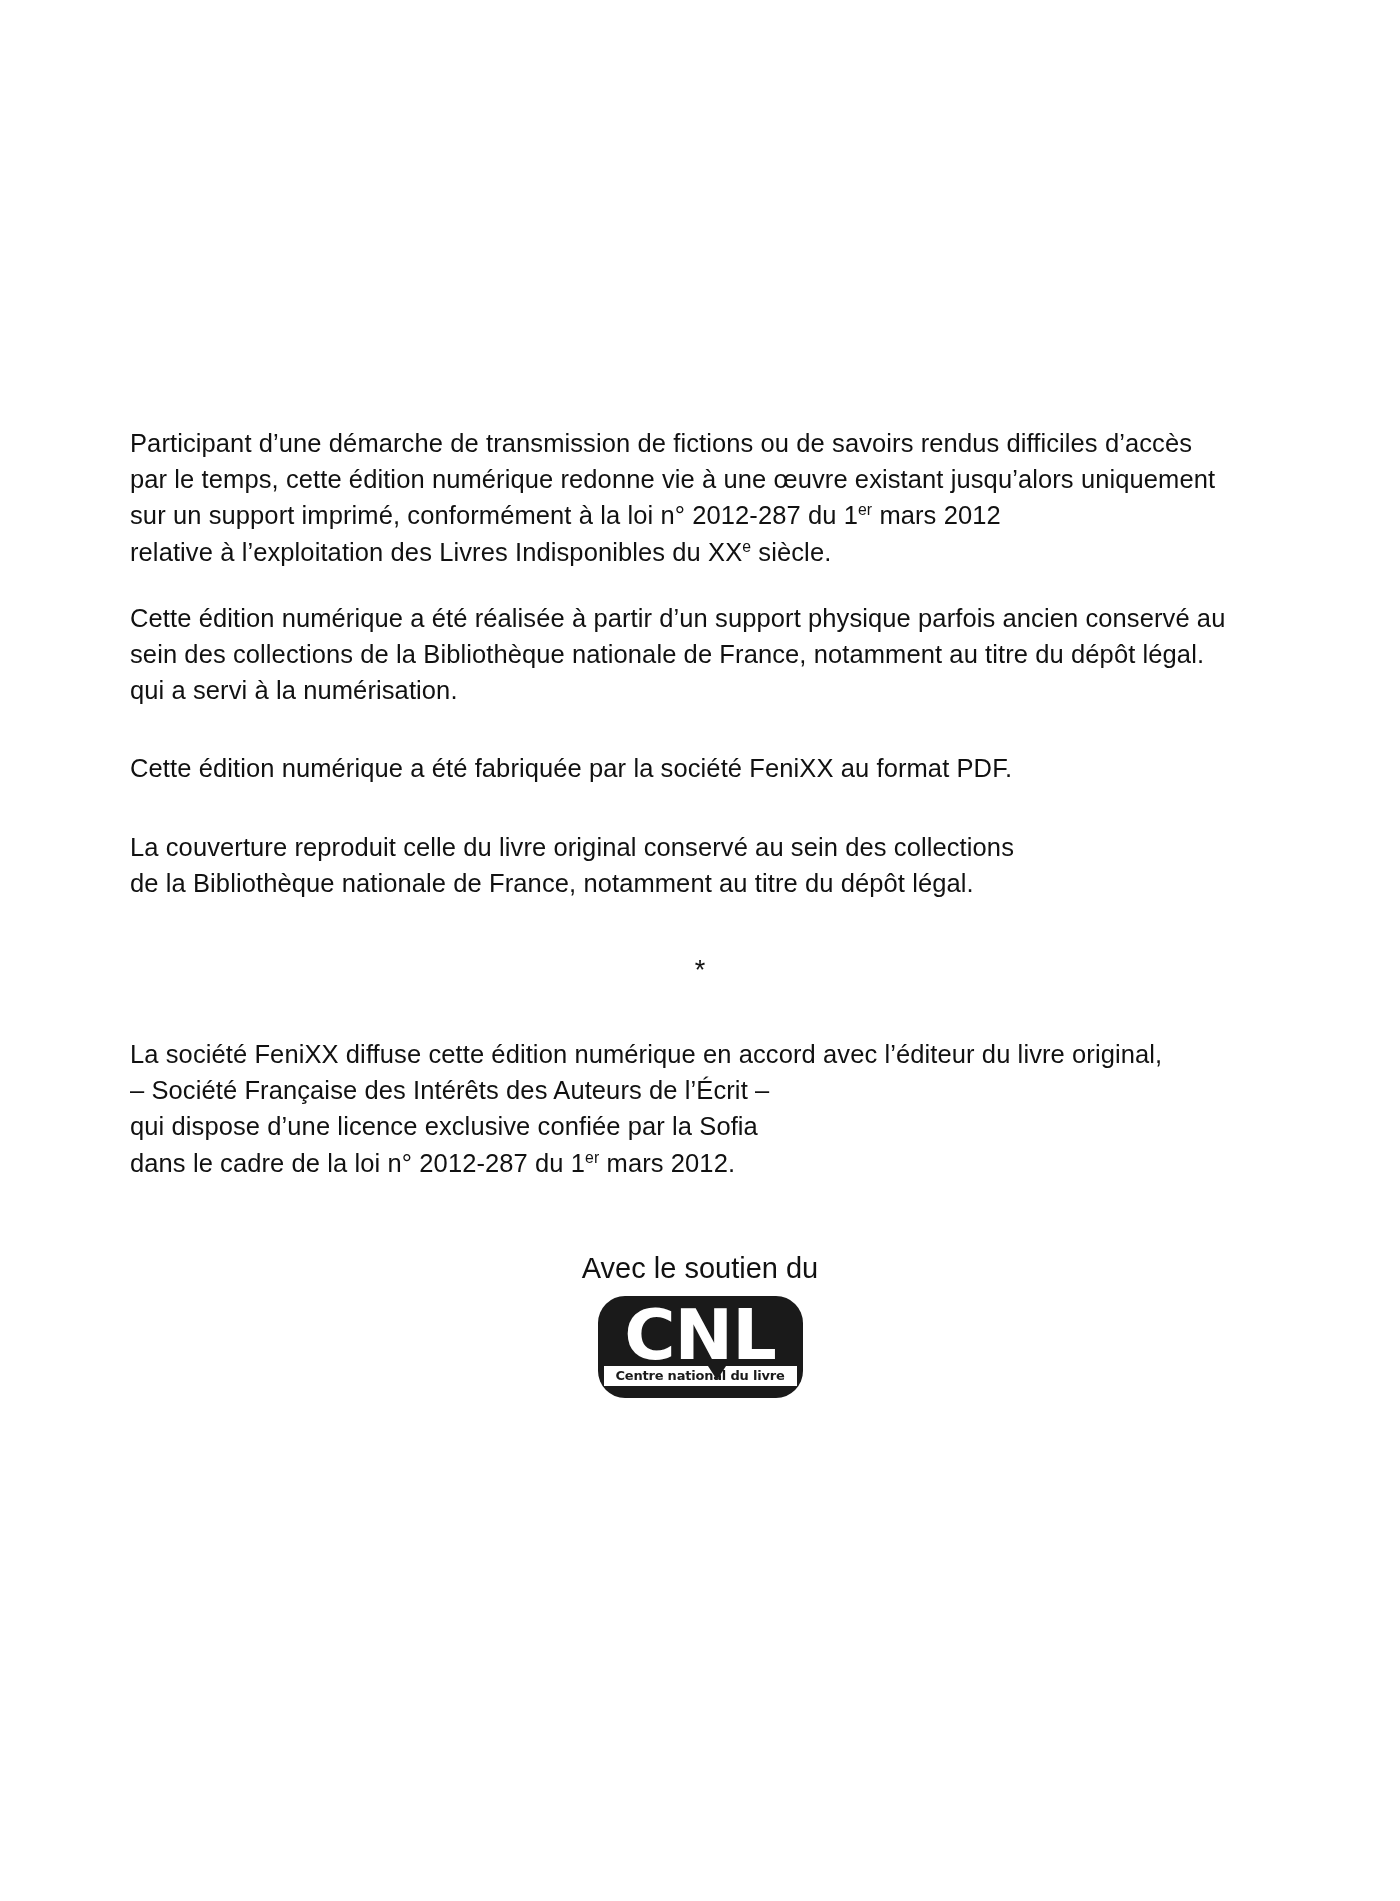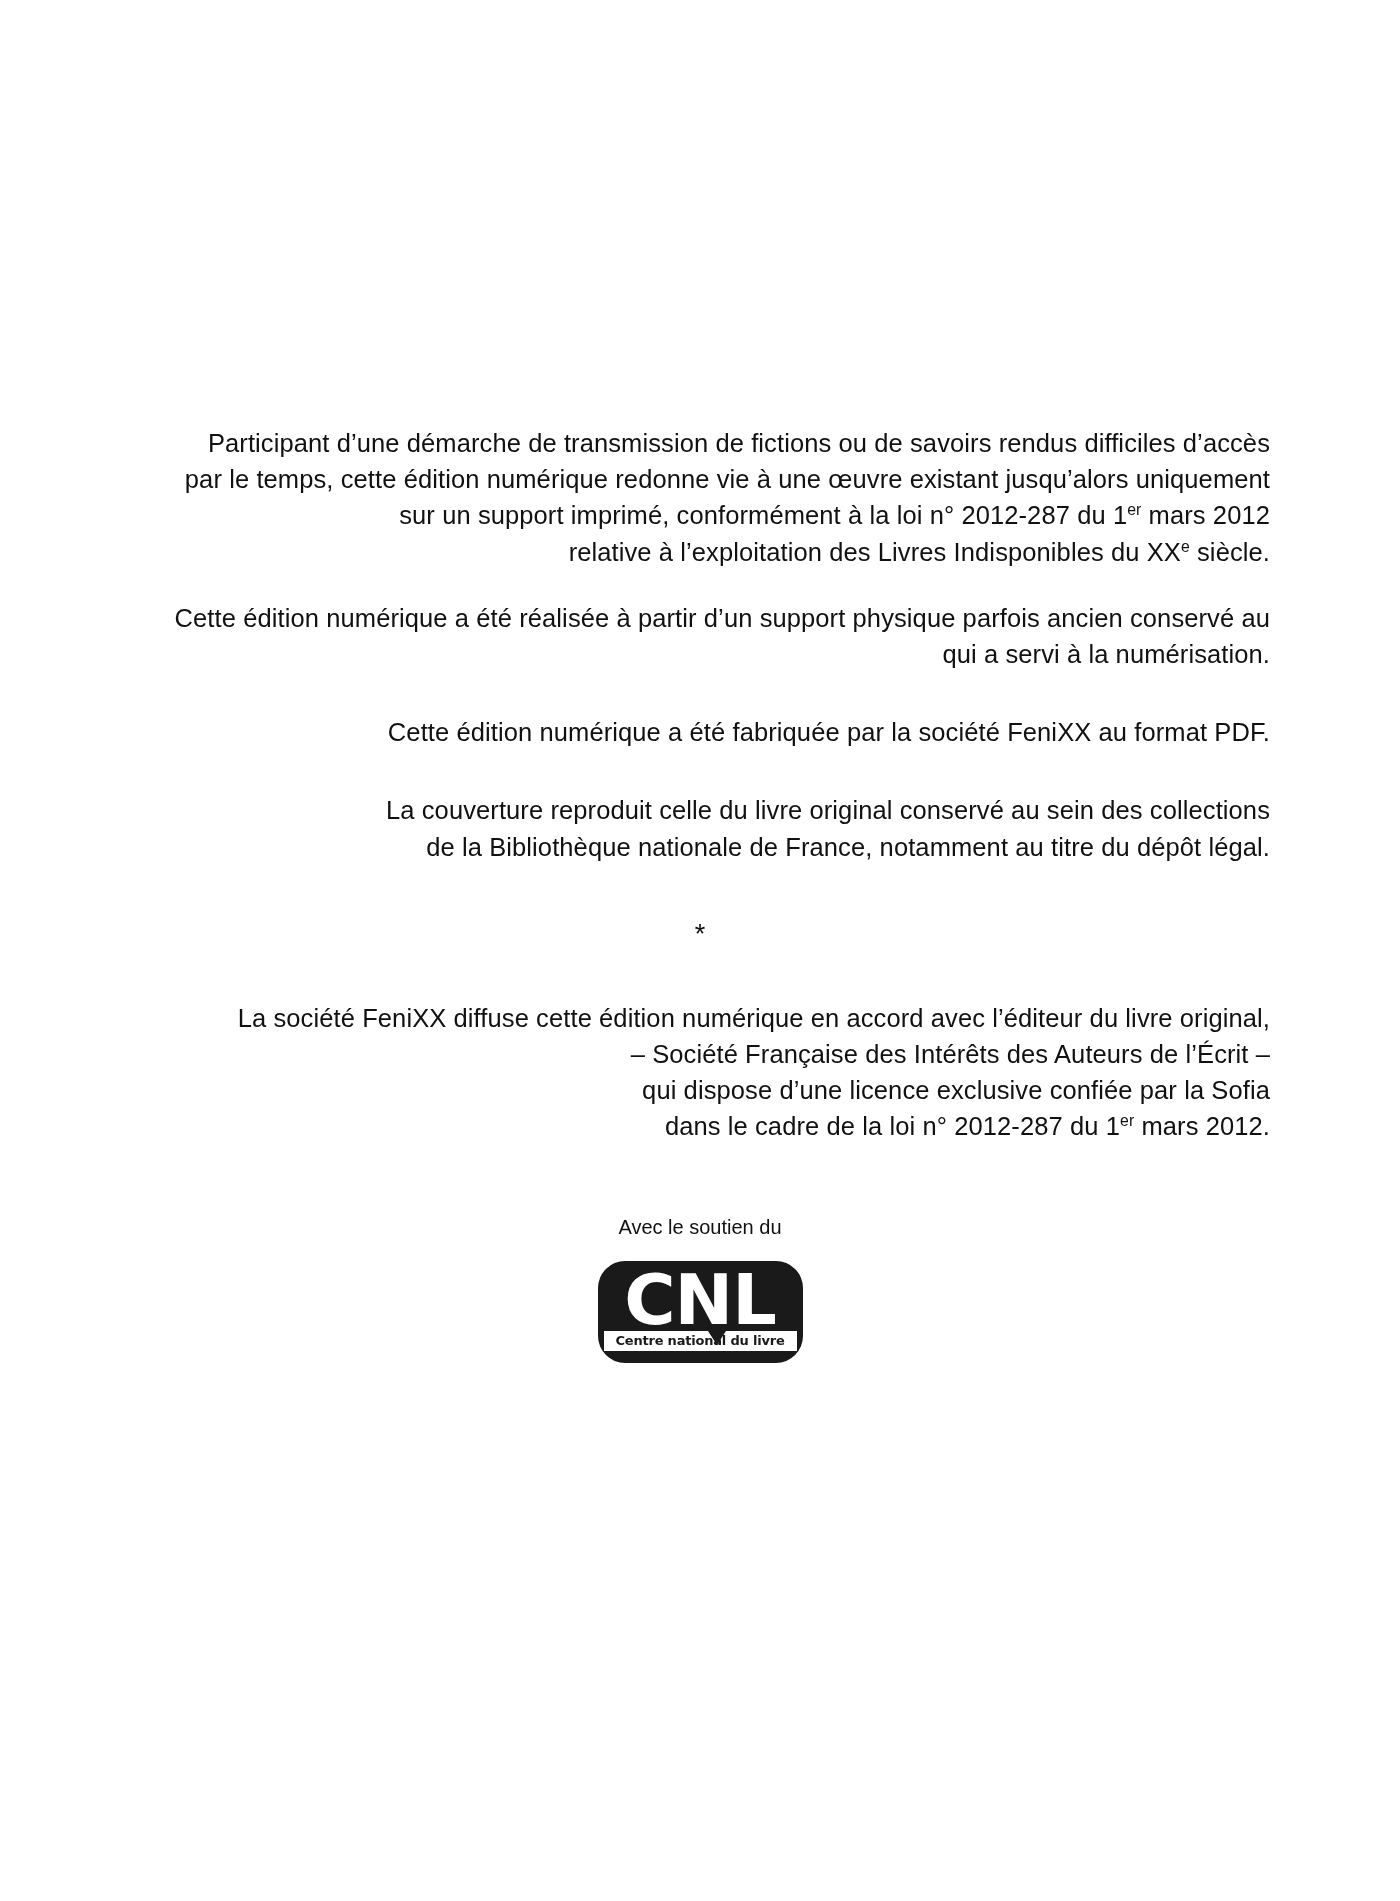--- a/index.html
+++ b/index.html
@@ -29,21 +29,21 @@
     left: 0;
     right: 0;
     top: 425px;
     width: 1400px;
     text-align: center;
   }
 
   .para {
     font-size: 25.5px;
     line-height: 1.42;
-    text-align: right;
+    text-align: left;
     margin: 0 auto;
     width: 1140px;
     letter-spacing: 0.1px;
   }
 
   .para.gap-1 { margin-top: 0; }
   .para.gap-2 { margin-top: 30px; }
   .para.gap-3 { margin-top: 42px; }
   .para.gap-4 { margin-top: 42px; }
 
@@ -63,23 +63,23 @@
     vertical-align: super;
     line-height: 0;
   }
 
   .logo-block {
     margin-top: 70px;
     text-align: center;
   }
 
   .logo-caption {
-    font-size: 20px;
+    font-size: 29px;
     line-height: 1.2;
-    margin-bottom: 22px;
+    margin-bottom: 10px;
   }
 
   .cnl-logo {
     display: inline-block;
     width: 205px;
     height: 102px;
     background: #1a1a1a;
     position: relative;
     text-align: left;
     overflow: hidden;
@@ -152,20 +152,21 @@
 
     <div class="para gap-1">
       <div>Participant d’une démarche de transmission de fictions ou de savoirs rendus difficiles d’accès</div>
       <div>par le temps, cette édition numérique redonne vie à une œuvre existant jusqu’alors uniquement</div>
       <div><span>sur un support imprimé, conformément à la loi n° 2012-287 du 1</span><sup>er</sup><span> mars 2012</span></div>
       <div><span>relative à l’exploitation des Livres Indisponibles du XX</span><sup>e</sup><span> siècle.</span></div>
     </div>
 
     <div class="para gap-2">
       <div>Cette édition numérique a été réalisée à partir d’un support physique parfois ancien conservé au</div>
+      <div>sein des collections de la Bibliothèque nationale de France, notamment au titre du dépôt légal.</div>
       <div>qui a servi à la numérisation.</div>
     </div>
 
     <div class="para gap-3">
       <div>Cette édition numérique a été fabriquée par la société FeniXX au format PDF.</div>
     </div>
 
     <div class="para gap-4">
       <div>La couverture reproduit celle du livre original conservé au sein des collections</div>
       <div>de la Bibliothèque nationale de France, notamment au titre du dépôt légal.</div>

